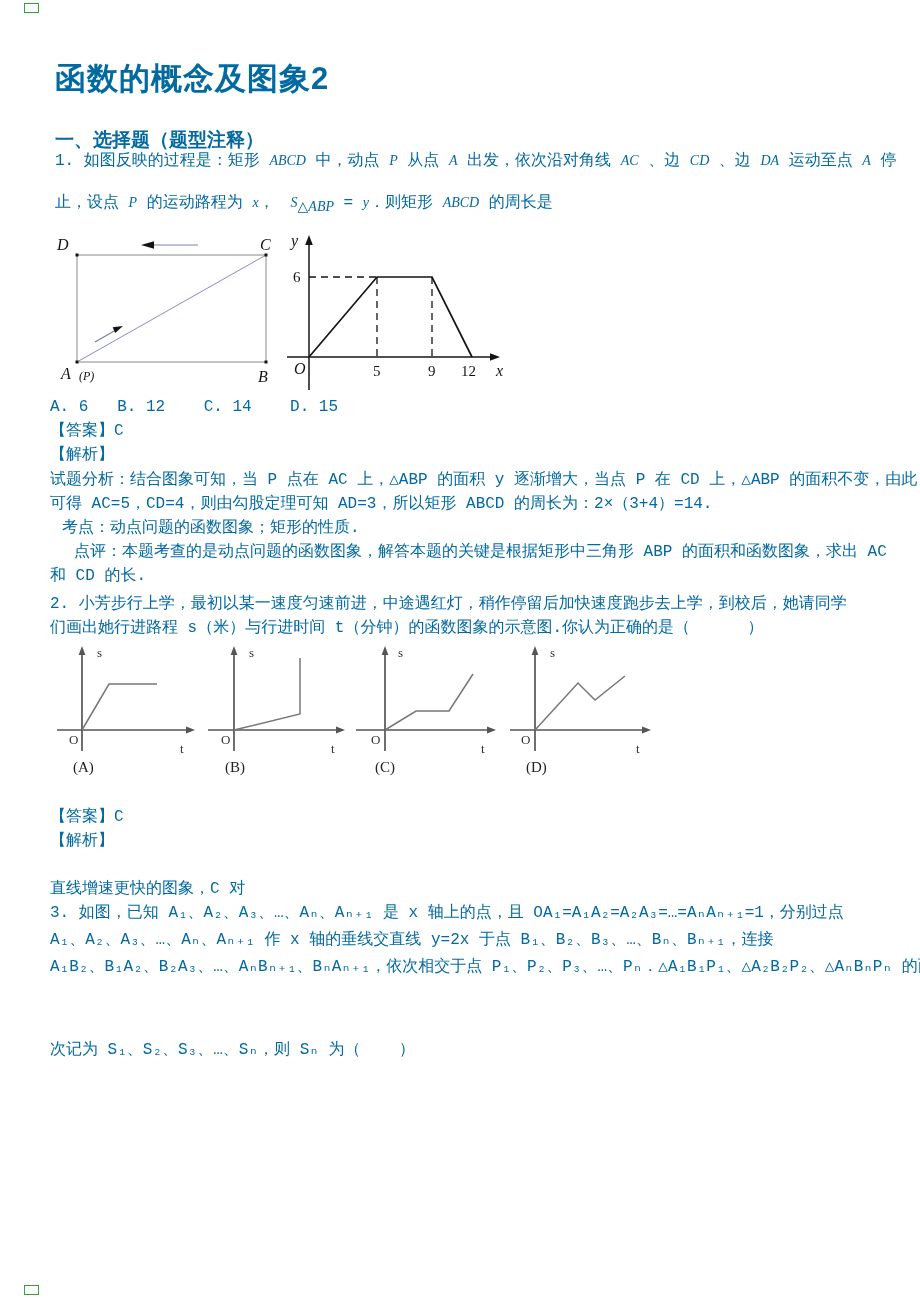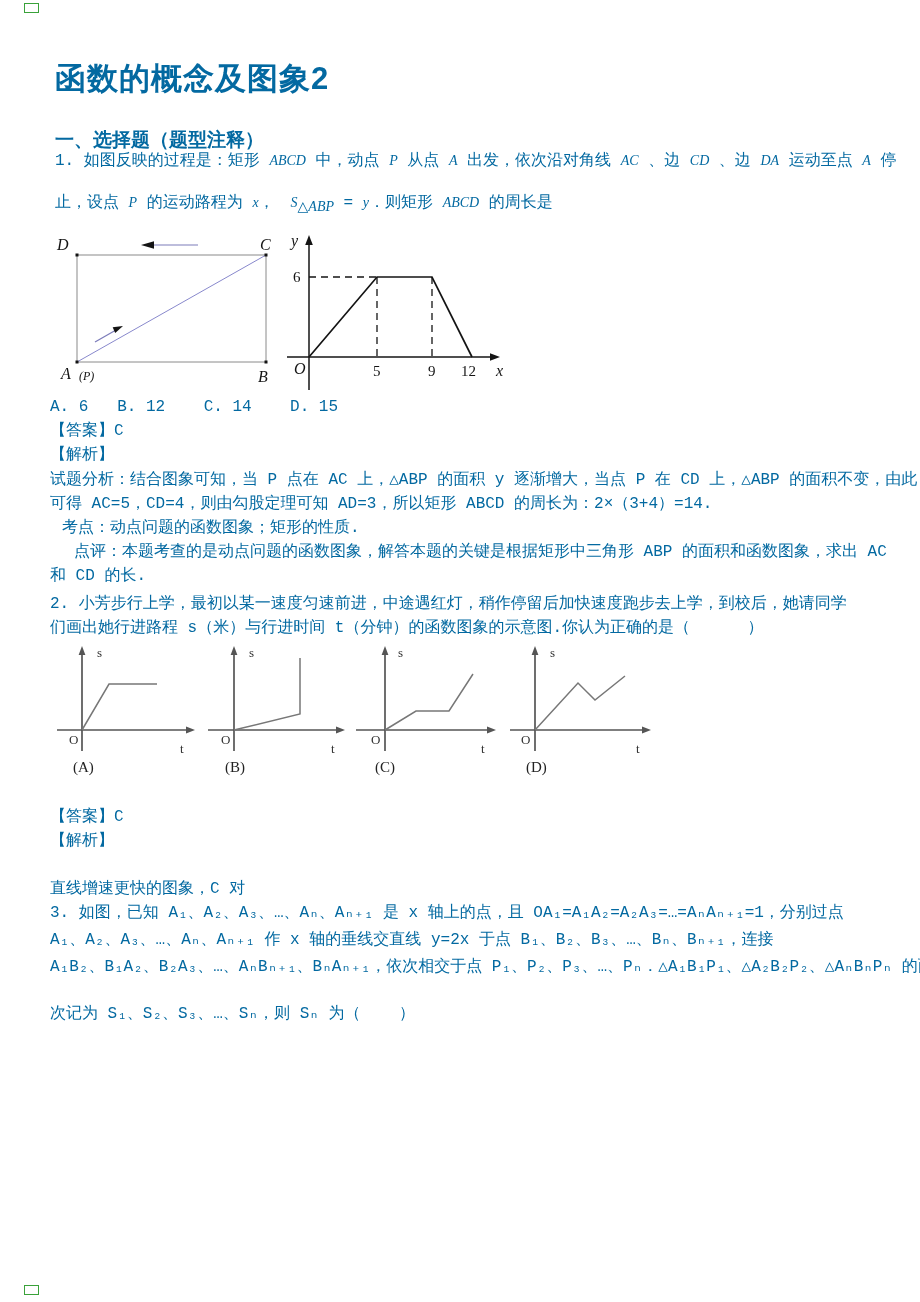--- a/index.html
+++ b/index.html
@@ -145,15 +145,15 @@
     <text class="gl" x="28" y="129">(D)</text>
   </svg>
 
   <div class="line" style="left:50px;top:806px;"><span>【答案】</span><span>C</span></div>
   <div class="line" style="left:50px;top:830px;">【解析】</div>
   <div class="line" style="left:50px;top:878px;">直线增速更快的图象，C 对</div>
 
   <div class="line" style="left:50px;top:902px;">3. 如图，已知 A₁、A₂、A₃、…、Aₙ、Aₙ₊₁ 是 x 轴上的点，且 OA₁=A₁A₂=A₂A₃=…=AₙAₙ₊₁=1，分别过点</div>
   <div class="line" style="left:50px;top:929px;">A₁、A₂、A₃、…、Aₙ、Aₙ₊₁ 作 x 轴的垂线交直线 y=2x 于点 B₁、B₂、B₃、…、Bₙ、Bₙ₊₁，连接</div>
   <div class="line" style="left:50px;top:956px;">A₁B₂、B₁A₂、B₂A₃、…、AₙBₙ₊₁、BₙAₙ₊₁，依次相交于点 P₁、P₂、P₃、…、Pₙ．△A₁B₁P₁、△A₂B₂P₂、△AₙBₙPₙ 的面积依</div>
-  <div class="line" style="left:50px;top:1003px;">次记为 S₁、S₂、S₃、…、Sₙ，则 Sₙ 为（    ）</div>
+  <div class="line" style="left:50px;top:1039px;">次记为 S₁、S₂、S₃、…、Sₙ，则 Sₙ 为（    ）</div>
 
 </div>
 
 </body></html>

